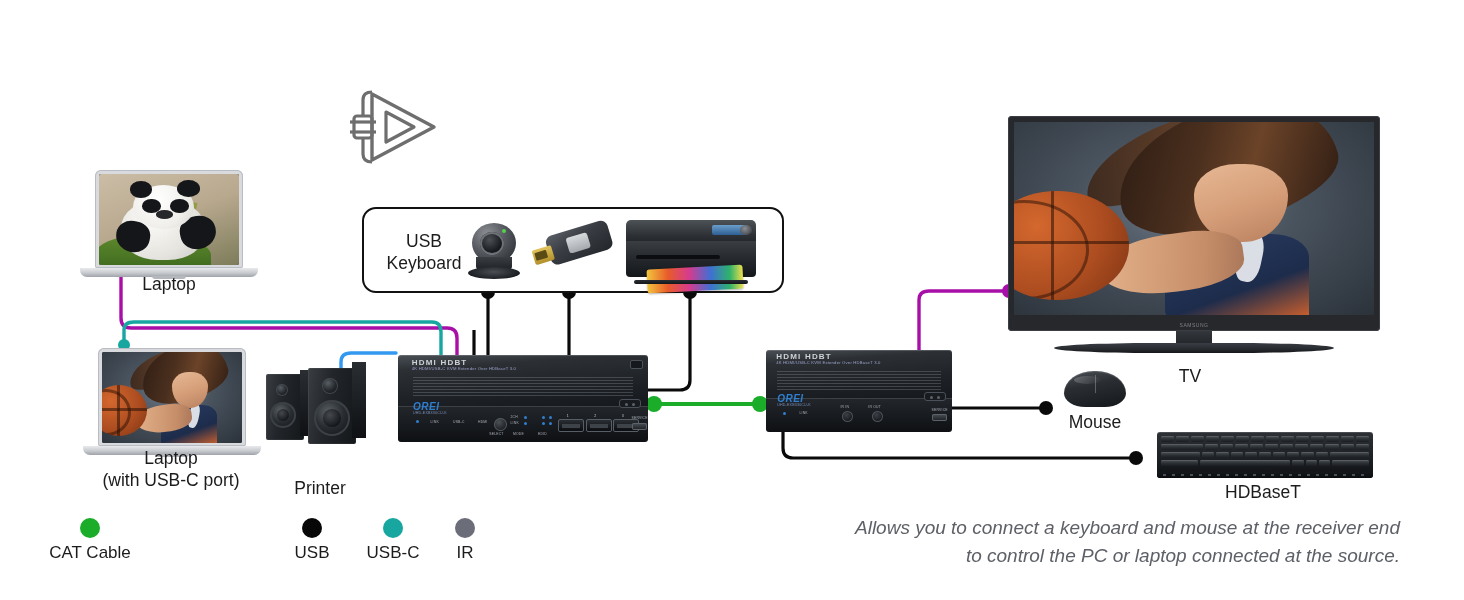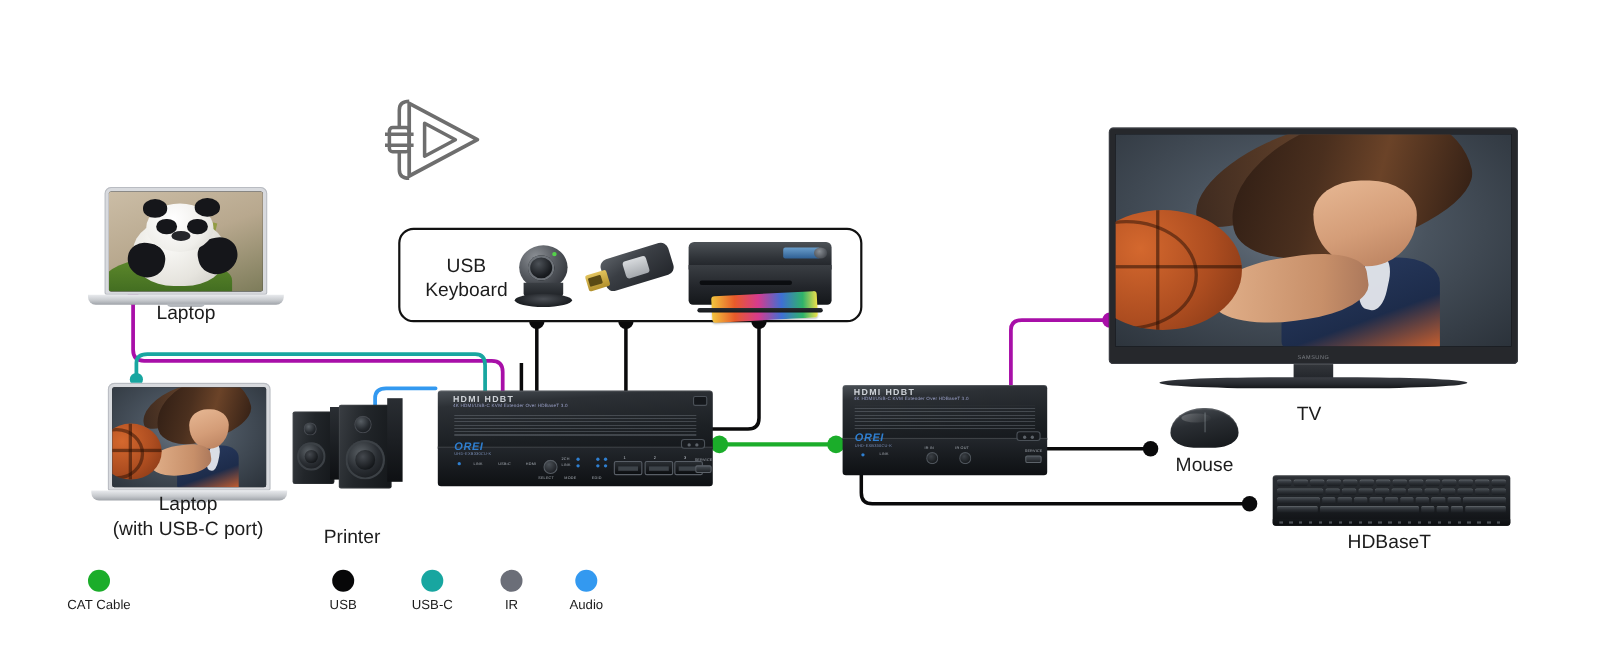--- a/index.html
+++ b/index.html
@@ -34,21 +34,21 @@
     text-align:right; line-height:1.45;
   }
 
   
   .legend { position:absolute; left:20px; top:518px; width:560px; height:56px; }
   .legend-item { position:absolute; text-align:center; }
   .legend-dot {
     width:20px; height:20px; border-radius:50%;
     margin:0 auto 5px auto;
   }
-  .legend-text { font-size:12px; color:#1c1c1c; white-space:nowrap; }
+  .legend-text { font-size:17px; color:#1c1c1c; white-space:nowrap; }
 
   
   svg.wires { position:absolute; left:0; top:0; width:1464px; height:600px; pointer-events:none; }
 
   
   .laptop { position:absolute; }
   .laptop .lid {
     position:absolute; left:0; top:0; right:0;
     background:#d8dade;
     border-radius:6px 6px 2px 2px;
@@ -760,20 +760,20 @@
       <div class="legend-text">USB</div>
     </div>
     <div class="legend-item" style="left:318px; top:0; width:110px;">
       <div class="legend-dot" style="background:#18a6a0;"></div>
       <div class="legend-text">USB-C</div>
     </div>
     <div class="legend-item" style="left:404px; top:0; width:82px;">
       <div class="legend-dot" style="background:#6b6e78;"></div>
       <div class="legend-text">IR</div>
     </div>
-    <div class="legend-item" style="left:458px; top:0; width:110px;">
-      <div class="legend-dot" style="background:#3399f0;"></div>
-      <div class="legend-text">Audio</div>
-    </div>
-  </div>
-
+  </div>
+
+  <div class="note abs" style="left:690px; top:514px; width:710px;">
+    <div>Allows you to connect a keyboard and mouse at the receiver end</div>
+    <div>to control the PC or laptop connected at the source.</div>
+  </div>
 
 </div>
 
 </body></html>

